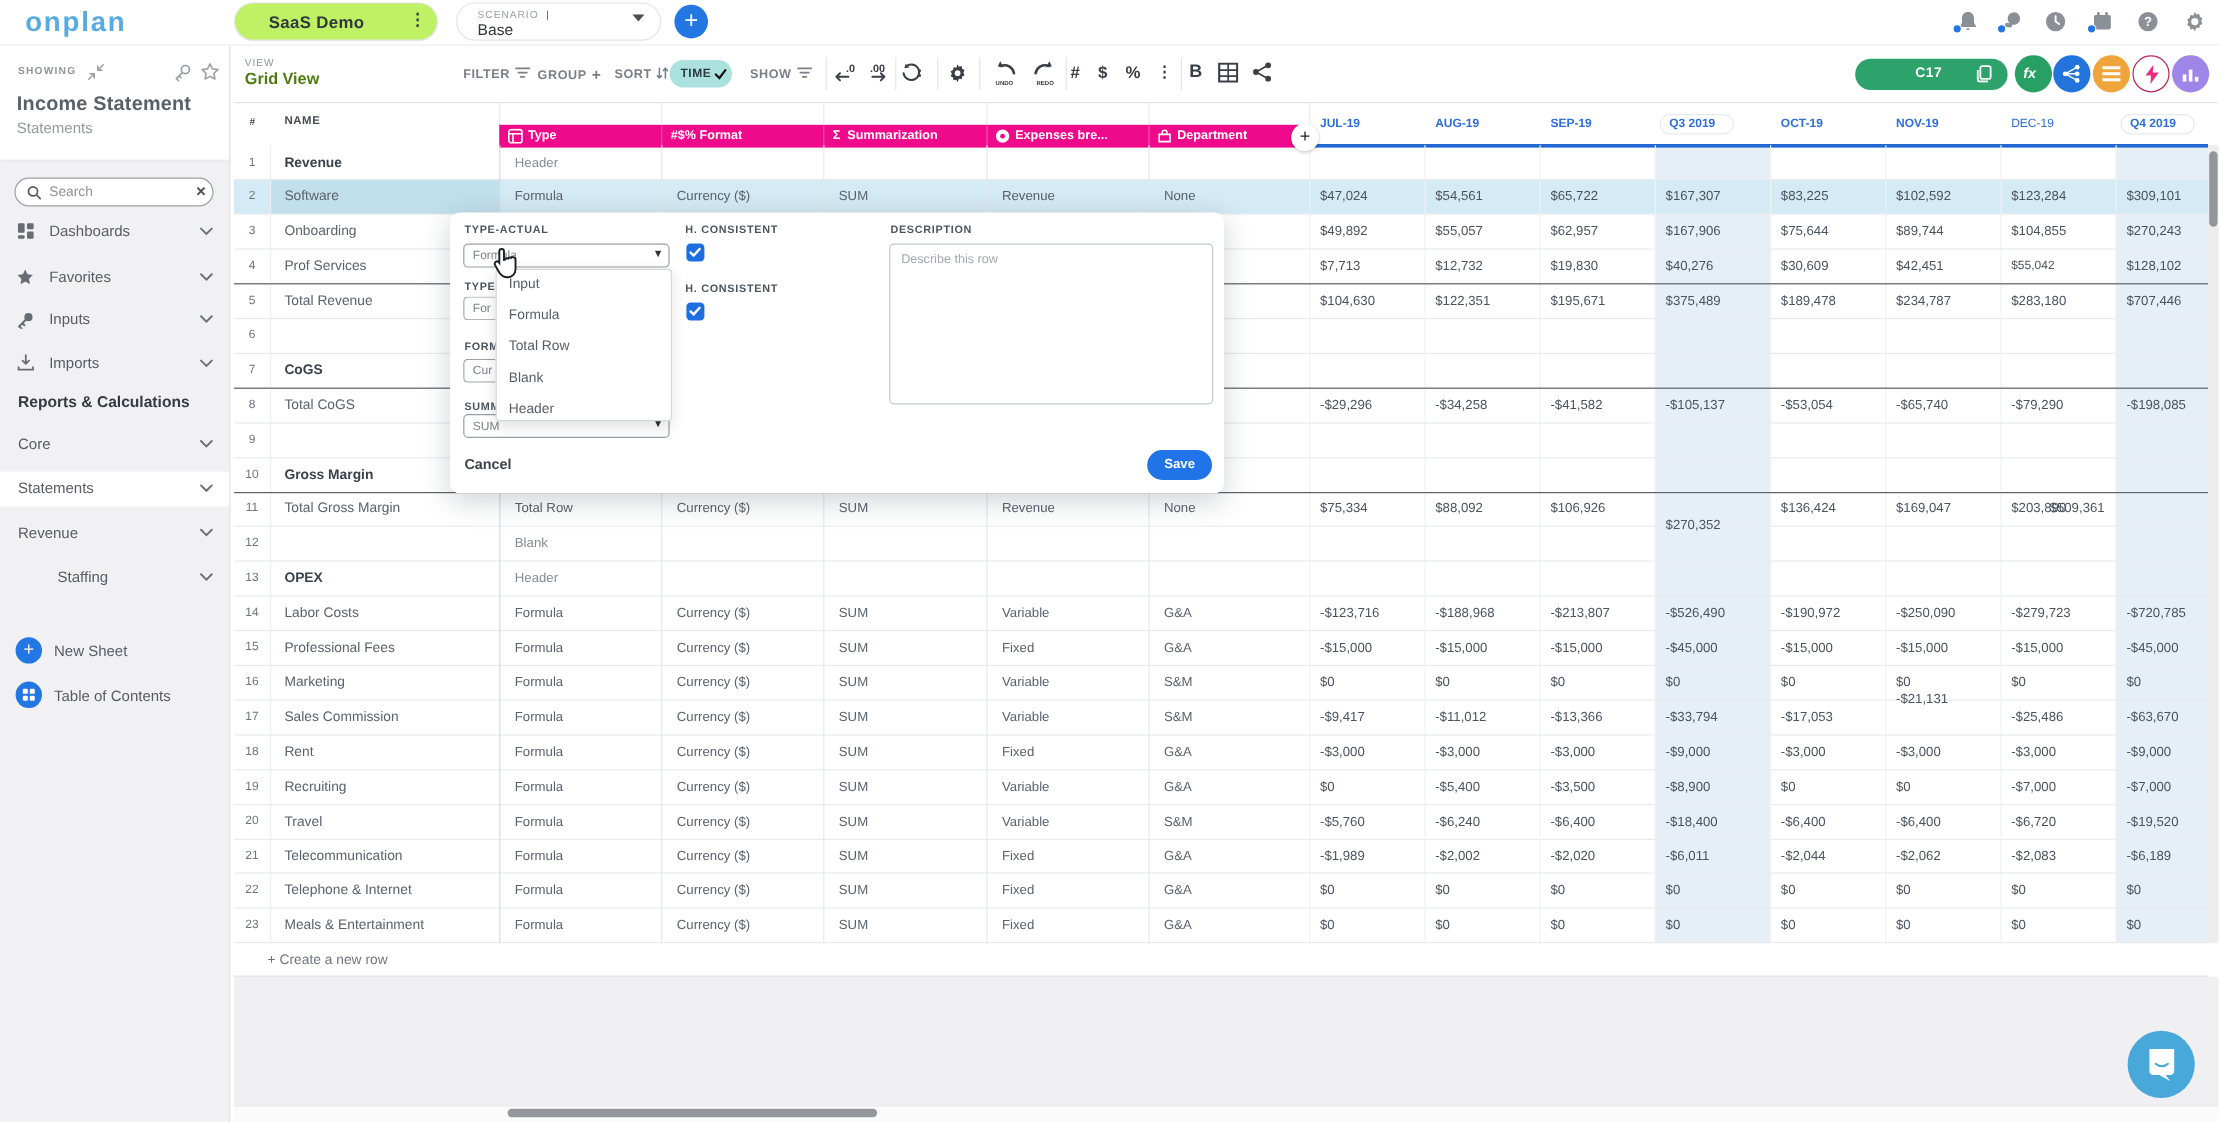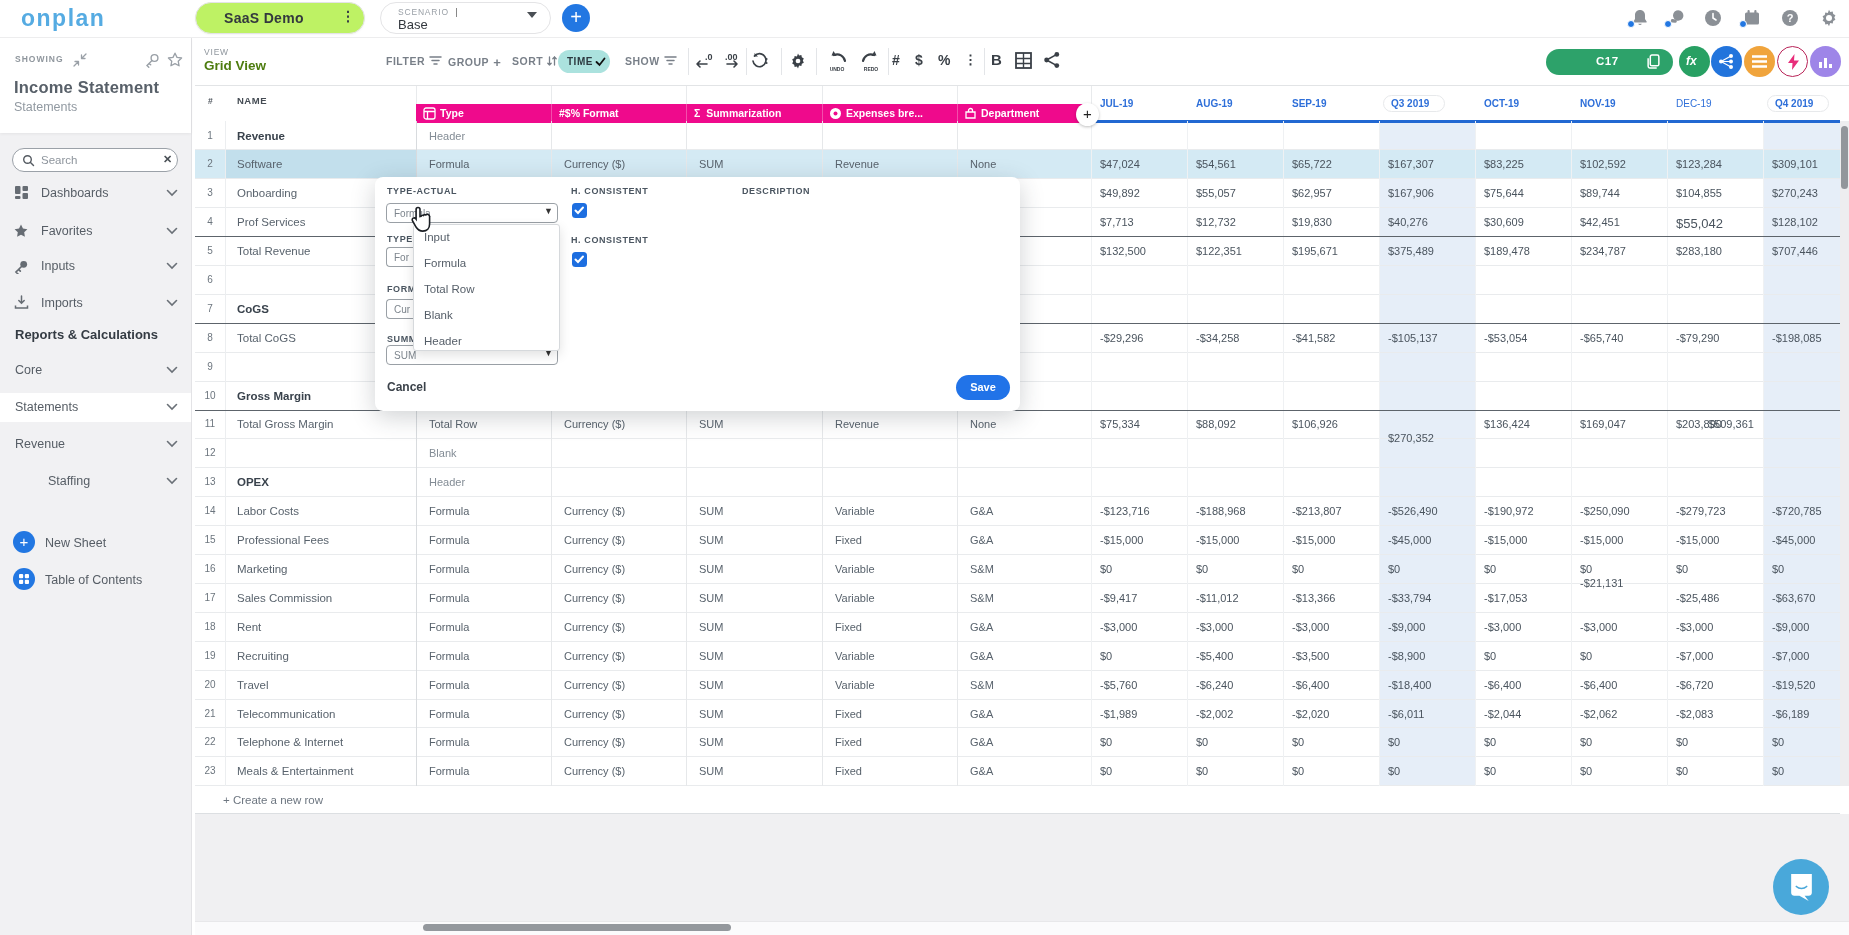--- a/index.html
+++ b/index.html
@@ -342,32 +342,32 @@
 <div class="abs" style="left:369px;top:130.1px;font-size:11px;color:#59636d;">Currency ($)</div>
 <div class="abs" style="left:504px;top:130.1px;font-size:11px;color:#59636d;">SUM</div>
 <div class="abs" style="left:640px;top:130.1px;font-size:11px;color:#59636d;">Revenue</div>
 <div class="abs" style="left:775px;top:130.1px;font-size:11px;color:#59636d;">None</div>
 <div class="abs" style="left:905px;top:130.1px;font-size:11px;color:#4a545e;">$7,713</div>
 <div class="abs" style="left:1001px;top:130.1px;font-size:11px;color:#4a545e;">$12,732</div>
 <div class="abs" style="left:1097px;top:130.1px;font-size:11px;color:#4a545e;">$19,830</div>
 <div class="abs" style="left:1193px;top:130.1px;font-size:11px;color:#4a545e;">$40,276</div>
 <div class="abs" style="left:1289px;top:130.1px;font-size:11px;color:#4a545e;">$30,609</div>
 <div class="abs" style="left:1385px;top:130.1px;font-size:11px;color:#4a545e;">$42,451</div>
-<div class="abs" style="left:1481px;top:130.1px;font-size:13px;color:#4a545e;">$55,042</div>
+<div class="abs" style="left:1481px;top:130.1px;font-size:10px;color:#4a545e;">$55,042</div>
 <div class="abs" style="left:1577px;top:130.1px;font-size:11px;color:#4a545e;">$128,102</div>
 <div class="abs" style="left:0;top:179.0px;width:1645px;height:1px;background:#e9ebed;"></div>
 <div class="abs" style="left:0;top:150.1px;width:1645px;height:1px;background:#5d646b;z-index:1;"></div>
 <div class="abs" style="left:0;top:159.0px;width:30px;text-align:center;font-size:10px;color:#6c757e;">5</div>
 <div class="abs" style="left:42px;top:159.0px;font-size:11.5px;font-weight:400;color:#59636d;">Total Revenue</div>
 <div class="abs" style="left:234px;top:159.0px;font-size:11px;color:#59636d;">Total Row</div>
 <div class="abs" style="left:369px;top:159.0px;font-size:11px;color:#59636d;">Currency ($)</div>
 <div class="abs" style="left:504px;top:159.0px;font-size:11px;color:#59636d;">SUM</div>
 <div class="abs" style="left:640px;top:159.0px;font-size:11px;color:#59636d;">Revenue</div>
 <div class="abs" style="left:775px;top:159.0px;font-size:11px;color:#59636d;">None</div>
-<div class="abs" style="left:905px;top:159.0px;font-size:11px;color:#4a545e;">$132,500</div>
+<div class="abs" style="left:905px;top:159.0px;font-size:11px;color:#4a545e;">$104,630</div>
 <div class="abs" style="left:1001px;top:159.0px;font-size:11px;color:#4a545e;">$122,351</div>
 <div class="abs" style="left:1097px;top:159.0px;font-size:11px;color:#4a545e;">$195,671</div>
 <div class="abs" style="left:1193px;top:159.0px;font-size:11px;color:#4a545e;">$375,489</div>
 <div class="abs" style="left:1289px;top:159.0px;font-size:11px;color:#4a545e;">$189,478</div>
 <div class="abs" style="left:1385px;top:159.0px;font-size:11px;color:#4a545e;">$234,787</div>
 <div class="abs" style="left:1481px;top:159.0px;font-size:11px;color:#4a545e;">$283,180</div>
 <div class="abs" style="left:1577px;top:159.0px;font-size:11px;color:#4a545e;">$707,446</div>
 <div class="abs" style="left:0;top:207.9px;width:1645px;height:1px;background:#e9ebed;"></div>
 <div class="abs" style="left:0;top:187.9px;width:30px;text-align:center;font-size:10px;color:#6c757e;">6</div>
 <div class="abs" style="left:234px;top:187.9px;font-size:11px;color:#838c95;">Blank</div>
@@ -636,20 +636,23 @@
     </div>
 <div class="abs" style="left:196px;top:9px;color:#4a5560;font-size:9px;font-weight:700;letter-spacing:.6px;">H. CONSISTENT</div>
 <div class="abs" style="left:197px;top:26px;width:15px;height:15px;background:#1d6ee0;border-radius:3.5px;"><svg width="15" height="15" viewBox="0 0 15 15">
         <path d="M3.5 7.5l2.5 2.5 5-5.5" stroke="#fff" stroke-width="2" fill="none" stroke-linecap="round"></path>
       </svg></div>
 <div class="abs" style="left:196px;top:58px;color:#4a5560;font-size:9px;font-weight:700;letter-spacing:.6px;">H. CONSISTENT</div>
 <div class="abs" style="left:197px;top:75px;width:15px;height:15px;background:#1d6ee0;border-radius:3.5px;"><svg width="15" height="15" viewBox="0 0 15 15">
         <path d="M3.5 7.5l2.5 2.5 5-5.5" stroke="#fff" stroke-width="2" fill="none" stroke-linecap="round"></path>
       </svg></div>
 <div class="abs" style="left:367px;top:9px;color:#4a5560;font-size:9px;font-weight:700;letter-spacing:.6px;">DESCRIPTION</div>
+<div class="abs" style="left:366px;top:26px;width:270px;height:134px;border:1px solid #c3c7cb;border-radius:4px;background:#fff;">
+      <span class="abs" style="left:9px;top:6px;font-size:10.5px;color:#a2a9b0;">Describe this row</span>
+    </div>
 <div class="abs" style="left:12px;top:203px;font-size:12px;font-weight:600;color:#3b424a;">Cancel</div>
 <div class="abs" style="left:581px;top:198px;width:54px;height:25px;background:#2173e8;border-radius:13px;text-align:center;line-height:25px;font-size:11px;font-weight:700;color:#fff;">Save</div>
 </div>
 <div class="abs" style="left:1773px;top:859px;width:56px;height:56px;border-radius:50%;background:#49a8da;z-index:6;">
     <svg class="abs" style="left:15px;top:12px;" width="27" height="31" viewBox="0 0 26 30">
       <path d="M3 3h20v18c0 1.6-1.3 3-3 3h-4l4 5-9-5H6c-1.7 0-3-1.4-3-3z" fill="#fff"></path>
       <path d="M8 15c2.8 2.6 7.2 2.6 10 0" stroke="#49a8da" stroke-width="1.6" fill="none" stroke-linecap="round"></path>
     </svg>
   </div>
 </body></html>

